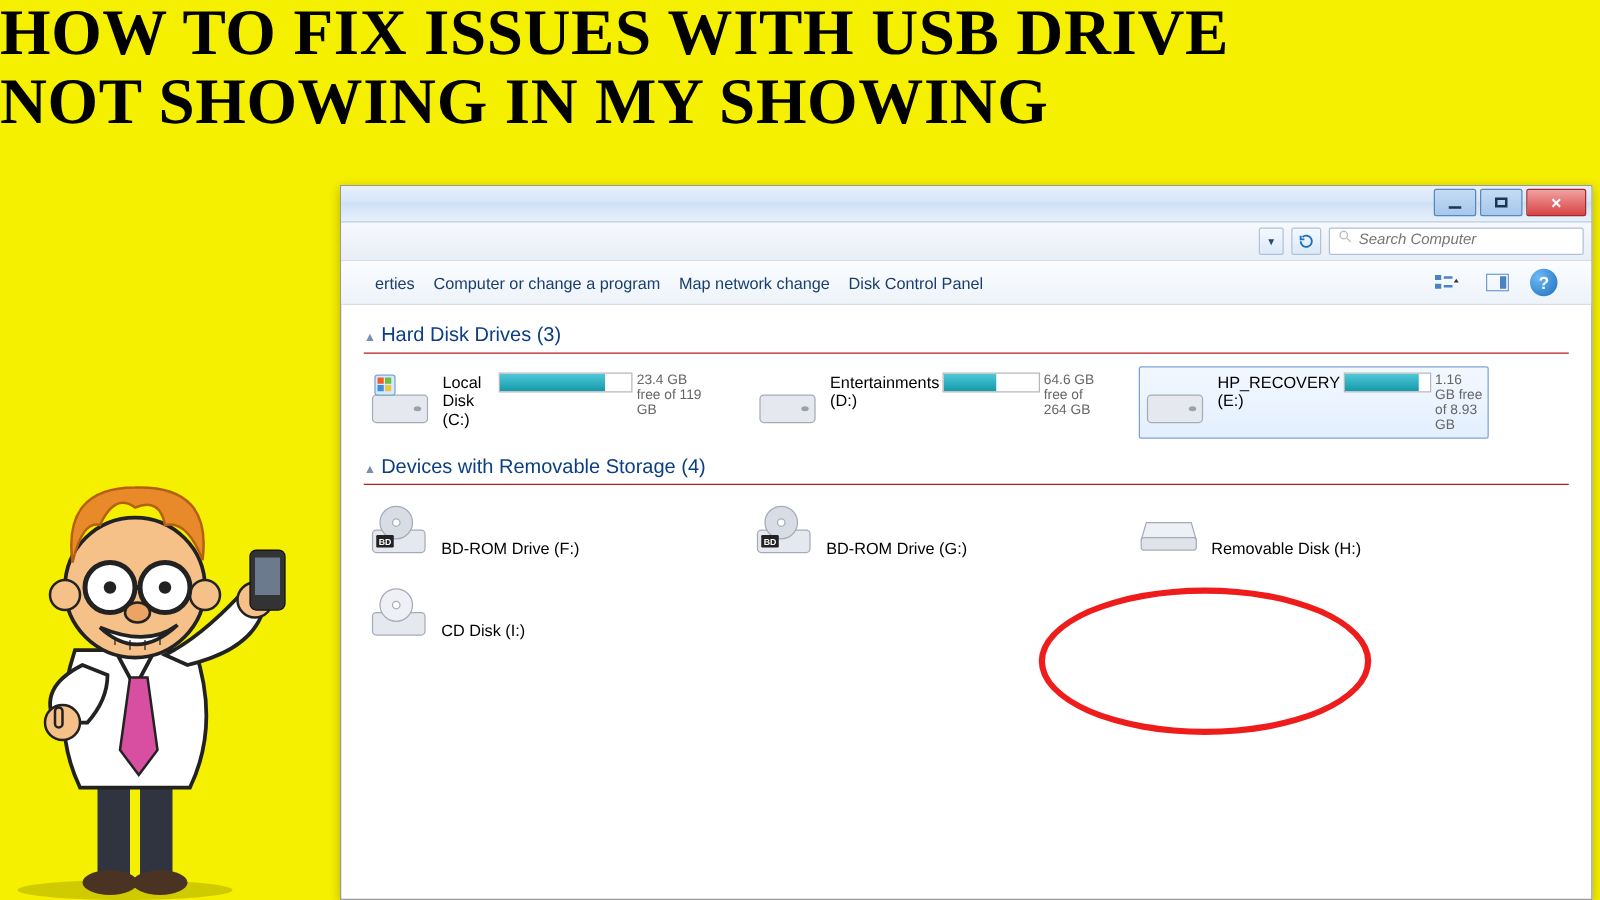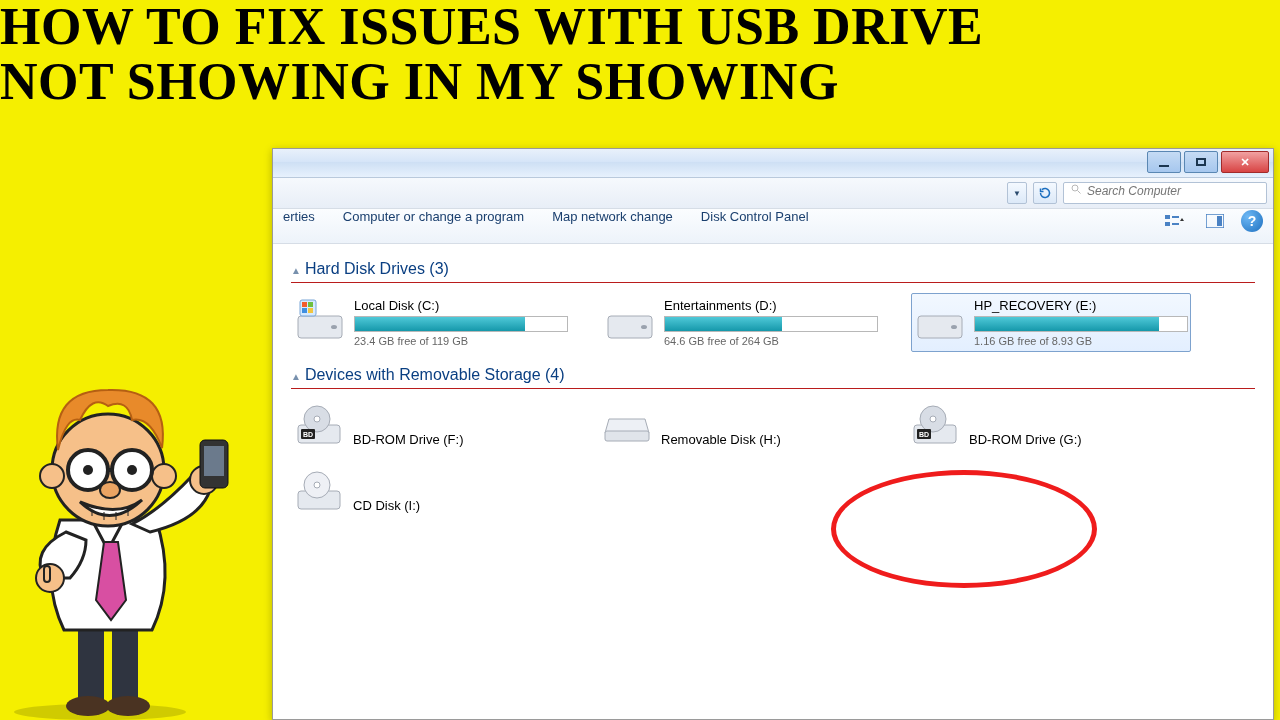--- a/index.html
+++ b/index.html
@@ -21,35 +21,35 @@
 
 .addrbar{height:30px;border-bottom:1px solid #d6dde6;background:linear-gradient(#f6f9fd,#e8eef7);display:flex;align-items:center;justify-content:flex-end;padding-right:6px;gap:6px}
 .addr-left{flex:1}
 .drop-arrow{width:18px;height:20px;border:1px solid #b2c2d6;border-radius:2px;background:linear-gradient(#f4f9ff,#dce9f8);display:flex;align-items:center;justify-content:center;cursor:pointer;font-size:8px;color:#2a4a6d}
 .refresh{width:22px;height:20px;border:1px solid #b2c2d6;border-radius:2px;background:linear-gradient(#f4f9ff,#dce9f8);display:flex;align-items:center;justify-content:center;cursor:pointer}
 .refresh svg{width:12px;height:12px}
 .search{width:190px;height:20px;border:1px solid #b2c2d6;border-radius:2px;background:#fff;display:flex;align-items:flex-start;padding:0 6px;gap:3px}
 .search svg{width:12px;height:12px;opacity:0.6}
 .search input{border:0;outline:0;flex:1;font-size:12px;color:#333;font-style:italic;background:transparent}
 
-.toolbar{height:34px;border-bottom:1px solid #d6dde6;background:linear-gradient(#fbfdff,#edf3fa);display:flex;align-items:flex-start;padding:0 10px;gap:28px;font-size:13px;color:#1a3f6e}
+.toolbar{height:34px;border-bottom:1px solid #d6dde6;background:linear-gradient(#fbfdff,#edf3fa);display:flex;align-items:center;padding:0 27px;gap:15px;font-size:13px;color:#1a3f6e}
 .toolbar .item{cursor:pointer}
 .toolbar .spacer{flex:1}
 .toolbar .rt{display:flex;align-items:center;gap:12px}
 .tb-icon{width:26px;height:22px;border:1px solid transparent;border-radius:2px;display:flex;align-items:center;justify-content:center;cursor:pointer}
 .helpq{width:22px;height:22px;border-radius:50%;background:radial-gradient(circle at 30% 30%,#6db8f5,#1d6fbf);color:#fff;font-weight:bold;font-size:14px;display:flex;align-items:center;justify-content:center;cursor:pointer}
 
 .content{padding:12px 18px;position:relative}
 .group-hdr{color:#0a3f82;font-size:16px;margin:4px 0 10px;border-bottom:1px solid #b91c1c;padding-bottom:4px}
 .group-hdr .arrow{display:inline-block;margin-right:4px;font-size:10px;color:#7790ad}
 .row{display:flex;gap:30px;flex-wrap:wrap;margin-bottom:14px}
 .drive{display:flex;gap:10px;width:270px;padding:4px;border:1px solid transparent;border-radius:2px;cursor:pointer}
 .drive.selected{border:1px solid #7da2ce;background:linear-gradient(#f2f8ff,#e3efff)}
 .drive .icon{width:48px;height:44px;flex:none}
-.drive .info{flex:1;display:flex;flex-direction:column;gap:3px}
+.drive .info{flex:1;display:flex;flex-direction:row;gap:3px}
 .drive .name{font-size:13px;color:#000}
 .drive .bar{width:100%;height:14px;border:1px solid #b8b8b8;background:#fff;position:relative;overflow:hidden}
 .drive .bar .fill{position:absolute;left:0;top:0;bottom:0;background:linear-gradient(#4fc9d8,#1598aa)}
 .drive .free{font-size:11px;color:#666}
 
 .device{display:flex;gap:10px;width:270px;padding:4px;cursor:pointer;align-items:flex-end}
 .device .icon{width:48px;height:44px;flex:none}
 .device .name{font-size:13px;color:#000}
 
 .red-circle{position:absolute;border:5px solid #ef1c1c;border-radius:50%;pointer-events:none}
@@ -181,37 +181,37 @@
               <circle cx="22" cy="16" r="3" fill="#fff" stroke="#a6acb6"></circle>
               <rect x="6" y="26" width="14" height="10" rx="1" fill="#222"></rect>
               <text x="13" y="34" fill="#fff" font-size="7" text-anchor="middle" font-weight="bold">BD</text>
             </svg>
         </div>
         <div class="name">BD-ROM Drive (F:)</div>
       </div>
       <div class="device">
         <div class="icon">
           <svg viewBox="0 0 48 44">
-              <path d="M6 16 L42 16 L46 30 L2 30 Z" fill="#edf0f5" stroke="#a6acb6"></path>
-              <rect x="2" y="28" width="44" height="10" rx="2" fill="#e0e4ea" stroke="#a6acb6"></rect>
-            </svg>
-        </div>
-        <div class="name">Removable Disk (H:)</div>
-      </div>
-      <div class="device">
-        <div class="icon">
-          <svg viewBox="0 0 48 44">
               <rect x="3" y="22" width="42" height="18" rx="3" fill="#e5e9ef" stroke="#a6acb6"></rect>
               <circle cx="22" cy="16" r="13" fill="#d8dde5" stroke="#a6acb6"></circle>
               <circle cx="22" cy="16" r="3" fill="#fff" stroke="#a6acb6"></circle>
               <rect x="6" y="26" width="14" height="10" rx="1" fill="#222"></rect>
               <text x="13" y="34" fill="#fff" font-size="7" text-anchor="middle" font-weight="bold">BD</text>
             </svg>
         </div>
         <div class="name">BD-ROM Drive (G:)</div>
+      </div>
+      <div class="device">
+        <div class="icon">
+          <svg viewBox="0 0 48 44">
+              <path d="M6 16 L42 16 L46 30 L2 30 Z" fill="#edf0f5" stroke="#a6acb6"></path>
+              <rect x="2" y="28" width="44" height="10" rx="2" fill="#e0e4ea" stroke="#a6acb6"></rect>
+            </svg>
+        </div>
+        <div class="name">Removable Disk (H:)</div>
       </div>
     </div>
     <div class="row">
       <div class="device">
         <div class="icon">
           <svg viewBox="0 0 48 44">
               <rect x="3" y="22" width="42" height="18" rx="3" fill="#e5e9ef" stroke="#a6acb6"></rect>
               <circle cx="22" cy="16" r="13" fill="#eef0f5" stroke="#a6acb6"></circle>
               <circle cx="22" cy="16" r="3" fill="#fff" stroke="#a6acb6"></circle>
             </svg>

